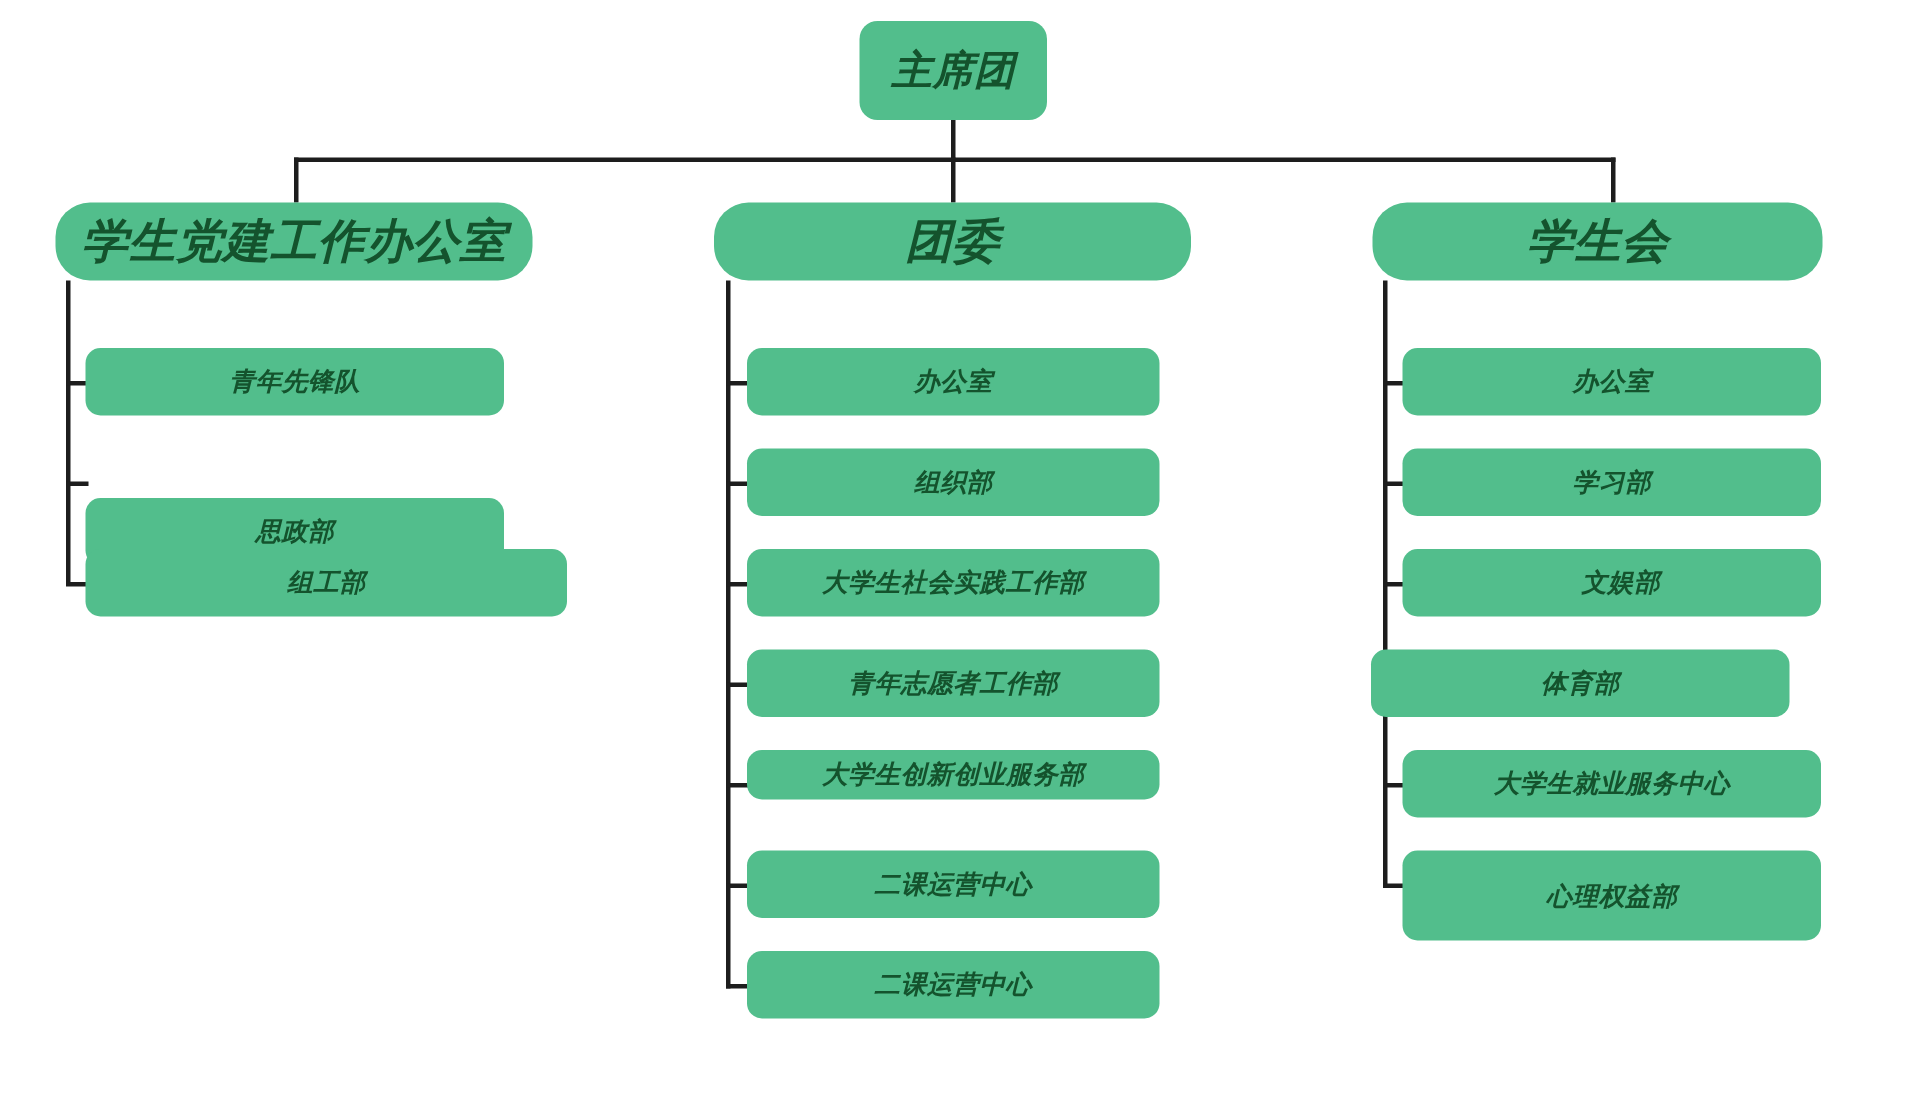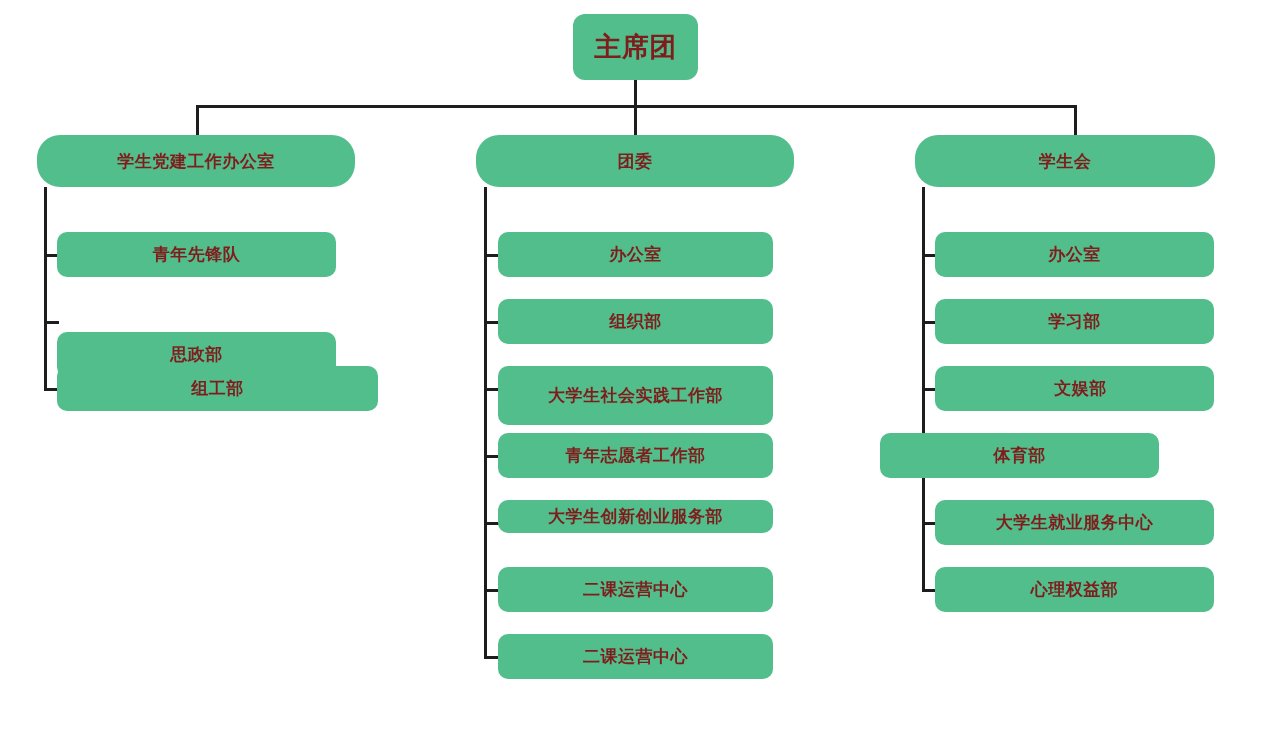--- a/index.html
+++ b/index.html
@@ -26,38 +26,39 @@
     background: #1d1d1d;
   }
   .conn-v { width: 3px; }
   .conn-h { height: 3px; }
 
   
   .node {
     position: absolute;
     box-sizing: border-box;
     background: #52be8c;
-    color: #7f1d1d;
+    color: #14532d;
     border-radius: 10px;
     display: flex;
     align-items: center;
     justify-content: center;
     text-align: right;
     font-weight: bold;
     letter-spacing: 0.5px;
     white-space: nowrap;
     user-select: none;
+    font-style: italic;
   }
   .node.root {
     border-radius: 12px;
     font-size: 27px;
   }
   .node.level2 {
     border-radius: 23px;
-    font-size: 17px;
+    font-size: 31px;
   }
   .node.leaf {
     border-radius: 10px;
     font-size: 17px;
   }
 </style>
 </head>
 <body>
 
 <div id="chart-root">
@@ -90,36 +91,36 @@
   <div class="conn conn-h" style="left:484px; top:254px; width:15px; height:3px;"></div>
   <div class="conn conn-h" style="left:484px; top:321px; width:15px; height:3px;"></div>
   <div class="conn conn-h" style="left:484px; top:388px; width:15px; height:3px;"></div>
   <div class="conn conn-h" style="left:484px; top:455px; width:15px; height:3px;"></div>
   <div class="conn conn-h" style="left:484px; top:522px; width:15px; height:3px;"></div>
   <div class="conn conn-h" style="left:484px; top:589px; width:15px; height:3px;"></div>
   <div class="conn conn-h" style="left:484px; top:656px; width:15px; height:3px;"></div>
 
   <div class="node leaf" style="left:498px; top:232px; width:275px; height:45px;">办公室</div>
   <div class="node leaf" style="left:498px; top:299px; width:275px; height:45px;">组织部</div>
-  <div class="node leaf" style="left:498px; top:366px; width:275px; height:59px;">大学生社会实践工作部</div>
+  <div class="node leaf" style="left:498px; top:366px; width:275px; height:45px;">大学生社会实践工作部</div>
   <div class="node leaf" style="left:498px; top:433px; width:275px; height:45px;">青年志愿者工作部</div>
   <div class="node leaf" style="left:498px; top:500px; width:275px; height:33px;">大学生创新创业服务部</div>
   <div class="node leaf" style="left:498px; top:567px; width:275px; height:45px;">二课运营中心</div>
   <div class="node leaf" style="left:498px; top:634px; width:275px; height:45px;">二课运营中心</div>
 
   <div class="node level2" style="left:915px; top:135px; width:300px; height:52px;">学生会</div>
 
   <div class="conn conn-v" style="left:922px; top:187px; width:3px; height:405px;"></div>
   <div class="conn conn-h" style="left:922px; top:254px; width:15px; height:3px;"></div>
   <div class="conn conn-h" style="left:922px; top:321px; width:15px; height:3px;"></div>
   <div class="conn conn-h" style="left:922px; top:388px; width:15px; height:3px;"></div>
   <div class="conn conn-h" style="left:922px; top:455px; width:15px; height:3px;"></div>
   <div class="conn conn-h" style="left:922px; top:522px; width:15px; height:3px;"></div>
   <div class="conn conn-h" style="left:922px; top:589px; width:15px; height:3px;"></div>
 
   <div class="node leaf" style="left:935px; top:232px; width:279px; height:45px;">办公室</div>
   <div class="node leaf" style="left:935px; top:299px; width:279px; height:45px;">学习部</div>
   <div class="node leaf" style="left:935px; top:366px; width:279px; height:45px;padding-left:12px;">文娱部</div>
-  <div class="node leaf" style="left:880px; top:433px; width:279px; height:45px;">体育部</div>
+  <div class="node leaf" style="left:914px; top:433px; width:279px; height:45px;">体育部</div>
   <div class="node leaf" style="left:935px; top:500px; width:279px; height:45px;">大学生就业服务中心</div>
-  <div class="node leaf" style="left:935px; top:567px; width:279px; height:45px;">心理权益部</div>
+  <div class="node leaf" style="left:935px; top:567px; width:279px; height:60px;">心理权益部</div>
 
 </div>
 
 </body></html>

